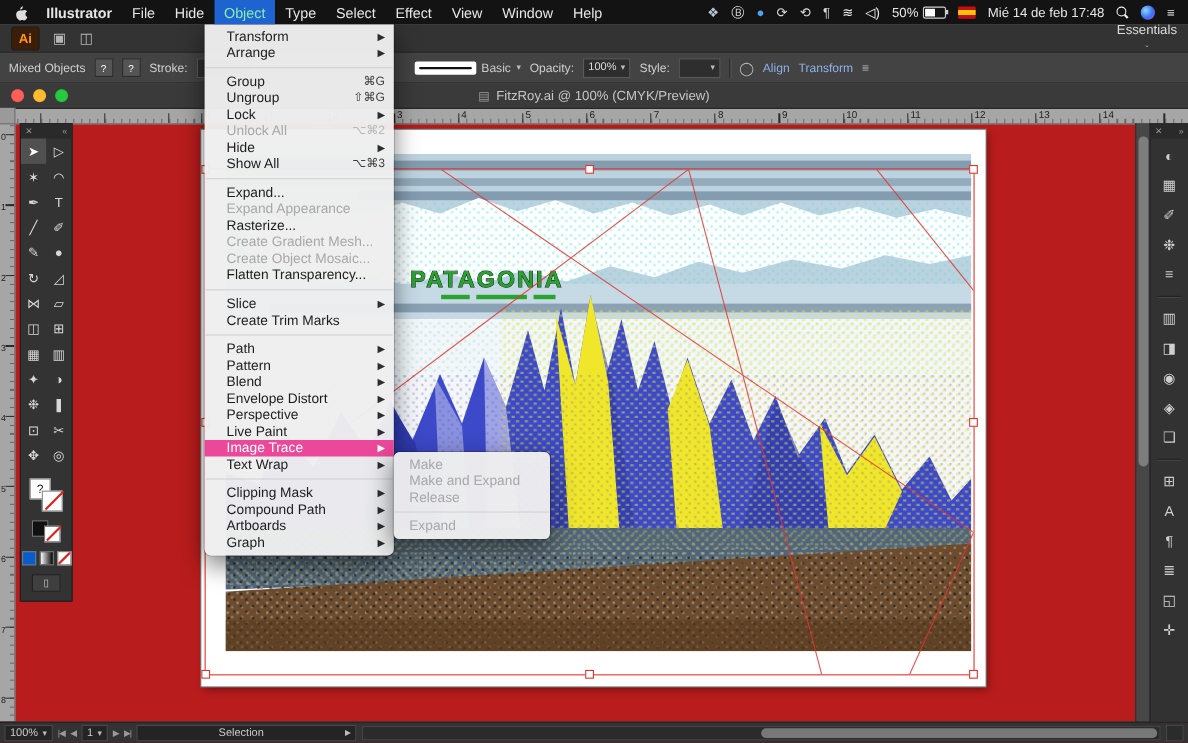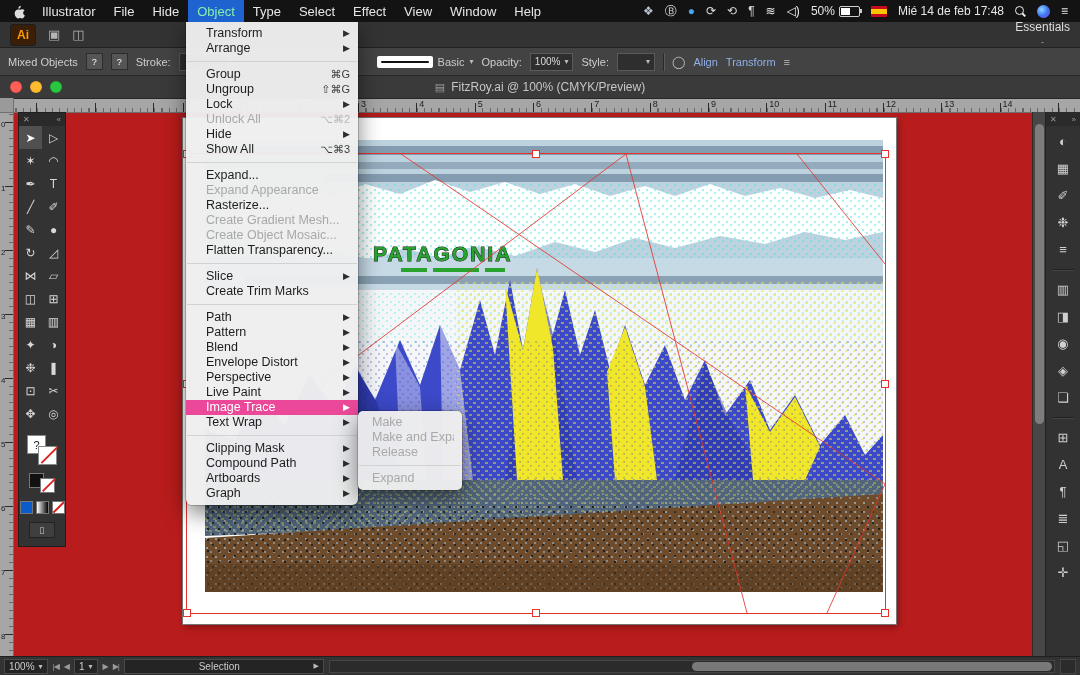--- a/index.html
+++ b/index.html
@@ -5,21 +5,21 @@
   html,body{margin:0;padding:0;background:#000;}
   .app{position:relative;width:1080px;height:675px;overflow:hidden;background:#8f8f8f;
        font-family:"Liberation Sans",sans-serif;-webkit-font-smoothing:antialiased;}
 
   
   .menubar{position:absolute;left:0;top:0;width:100%;height:22px;background:#131313;
            display:flex;align-items:center;color:#e6e6e6;font-size:13px;z-index:60;}
   .apple{display:flex;align-items:center;padding:0 8px 0 12px;height:100%;}
   .mb-left{display:flex;height:100%;}
   .mb-item{padding:0 9px;height:100%;display:flex;align-items:center;white-space:nowrap;}
-  .mb-item.bold{font-weight:normal;}
+  .mb-item.bold{font-weight:bold;}
   .mb-item.active{background:#1e63d0;color:#86efac;}
   .mb-right{margin-left:auto;display:flex;align-items:center;gap:11px;padding-right:12px;font-size:12px;}
   .mb-ic{font-size:12px;line-height:1;}
   .batt-wrap{display:flex;align-items:center;gap:4px;}
   .batt{width:19px;height:9px;border:1px solid #cfcfcf;border-radius:2px;position:relative;}
   .batt::after{content:"";position:absolute;right:-3px;top:2px;width:2px;height:4px;background:#cfcfcf;}
   .batt-fill{position:absolute;left:1px;top:1px;bottom:1px;width:50%;background:#fff;}
   .flag{width:16px;height:11px;border-radius:1px;
         background:linear-gradient(#c60b1e 0 27%,#ffc400 27% 73%,#c60b1e 73% 100%);}
   .mag{width:11px;height:11px;position:relative;}
@@ -141,21 +141,21 @@
   .sb-status{width:190px;justify-content:flex-end;}
   .hscroll{flex:1;height:11px;background:#2b2b2b;border:1px solid #454545;position:relative;}
   .hthumb{position:absolute;left:50%;right:2px;top:1px;bottom:1px;background:#787878;border-radius:6px;}
   .sb-corner{width:14px;height:13px;background:#2b2b2b;border:1px solid #454545;}
 
   
   .menu-panel{position:absolute;background:rgba(238,238,238,.97);
               box-shadow:0 8px 22px rgba(0,0,0,.5),0 0 0 1px rgba(0,0,0,.18);
               padding:4px 0;font-size:12.5px;color:#1d1d1d;z-index:50;}
   .object-menu{left:186px;top:22px;width:172px;border-radius:0 0 6px 6px;}
-  .submenu{left:358px;top:411px;width:104px;border-radius:5px;}
+  .submenu{left:358px;top:411px;width:142px;border-radius:5px;}
   .menu-row{height:15px;line-height:15px;display:flex;align-items:center;padding:0 8px 0 20px;white-space:nowrap;}
   .submenu .menu-row{padding-left:14px;}
   .menu-row .ml{flex:1;overflow:hidden;}
   .menu-row .mr{font-size:11px;color:#3d3d3d;margin-left:10px;}
   .menu-row .mr.arrow{font-size:9px;color:#2d2d2d;}
   .menu-row.disabled{color:#a8a8a8;}
   .menu-row.disabled .mr{color:#b8b8b8;}
   .menu-row.hl{background:#ec4899;color:#fff;}
   .menu-row.hl .mr,.menu-row.hl .mr.arrow{color:#fff;}
   .menu-sep{height:1px;background:#d2d2d2;margin:5px 1px;}

